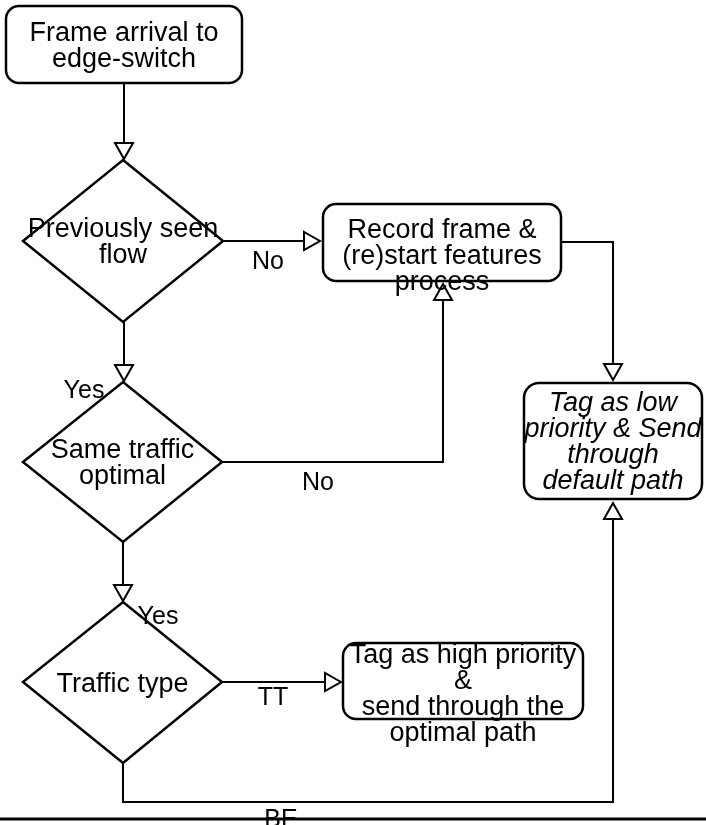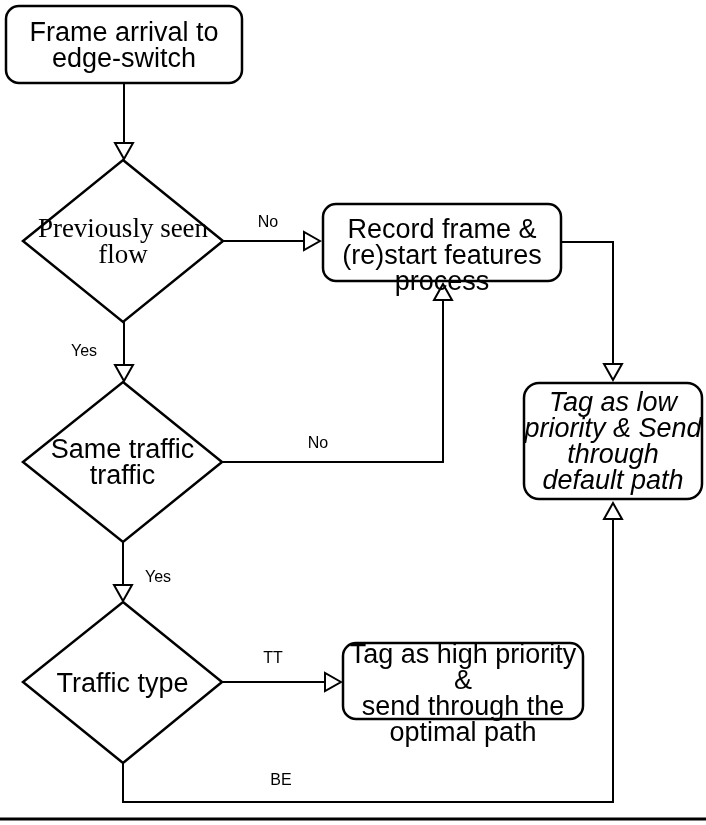--- a/index.html
+++ b/index.html
@@ -47,24 +47,25 @@
     align-items: center;
     justify-content: center;
     text-align: center;
     font-size: 27px;
     line-height: 26px;
     pointer-events: none;
   }
   .edge-label {
     position: absolute;
     transform: translate(-50%, -50%);
-    font-size: 16px;
+    font-size: 25px;
     line-height: 24px;
     white-space: nowrap;
     pointer-events: none;
+    margin-top: 38px;
   }
 </style>
 </head>
 <body>
 
 <div class="canvas">
 
   <svg width="706" height="825" viewBox="0 0 706 825">
 
     <rect class="shape" x="6" y="6" width="236" height="77" rx="13"></rect>
@@ -95,41 +96,41 @@
     <polygon class="arrowhead" points="613,503 604,519 622,519"></polygon>
 
     <line class="separator" x1="0" y1="819" x2="706" y2="819"></line>
   </svg>
 
   <div class="node-label" style="left:5px; top:5px; width:238px; height:79px;">
     <div>Frame arrival to</div>
     <div>edge-switch</div>
   </div>
 
-  <div class="node-label" style="left:23px; top:160px; width:200px; height:162px;font-family:Liberation Serif, serif;">
+  <div class="node-label" style="left:23px; top:160px; width:200px; height:162px;">
     <div>Previously seen</div>
     <div>flow</div>
   </div>
 
   <div class="node-label" style="left:322px; top:215px; width:240px; height:79px;">
     <div>Record frame &amp;</div>
     <div>(re)start features</div>
     <div>process</div>
   </div>
 
   <div class="node-label" style="left:523px; top:382px; width:180px; height:118px;font-style:italic;">
     <div>Tag as low</div>
     <div>priority &amp; Send</div>
     <div>through</div>
     <div>default path</div>
   </div>
 
   <div class="node-label" style="left:23px; top:382px; width:199px; height:160px;">
     <div>Same traffic</div>
-    <div>traffic</div>
+    <div>optimal</div>
   </div>
 
   <div class="node-label" style="left:23px; top:602px; width:199px; height:161px;">
     <div>Traffic type</div>
   </div>
 
   <div class="node-label" style="left:342px; top:642px; width:242px; height:78px;margin-top:12px;">
     <div>Tag as high priority &amp;</div>
     <div>send through the</div>
     <div>optimal path</div>

